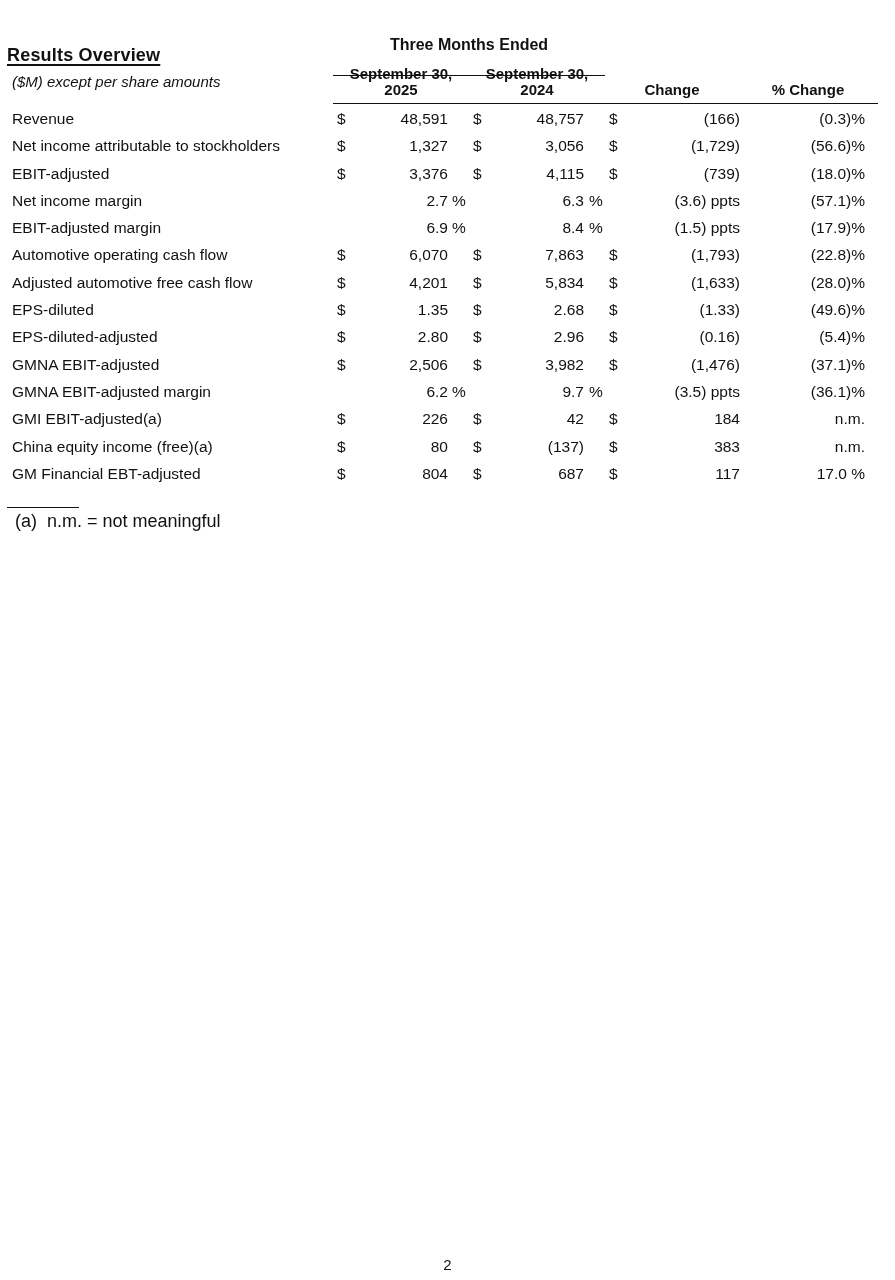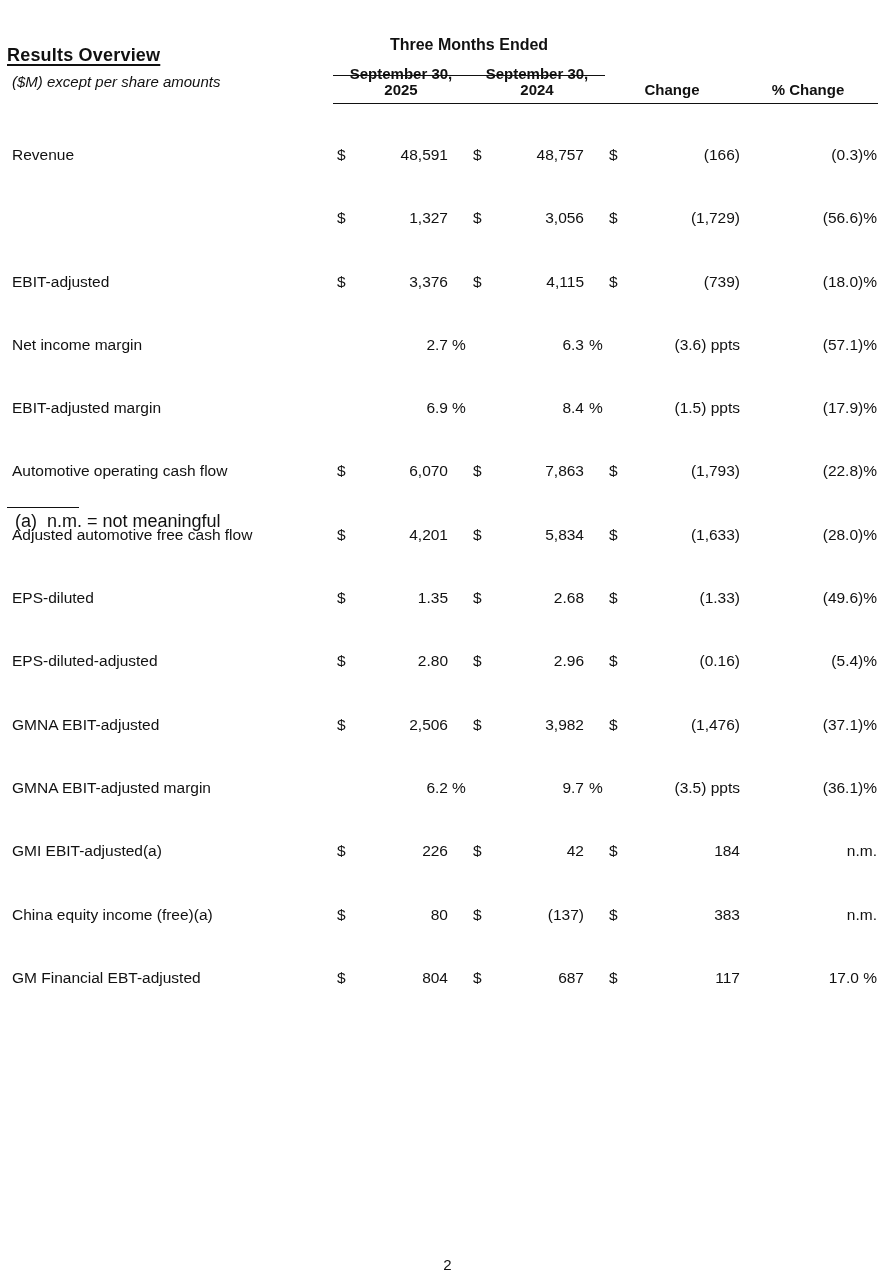--- a/index.html
+++ b/index.html
@@ -64,37 +64,36 @@
     .rows {
       position: absolute;
       left: 0;
       top: 106px;
       width: 895px;
     }
     .row {
       position: relative;
       height: 27.3px;
       font-size: 15.5px;
-      margin-top: 36px;
     }
     .row span {
       position: absolute;
       top: 4px;
       white-space: nowrap;
     }
     .lbl { left: 12px; }
     .d1 { left: 337px; }
     .v1 { right: 447px; text-align: center; }
     .p1 { left: 452px; }
     .d2 { left: 473px; }
     .v2 { right: 311px; text-align: right; }
     .p2 { left: 589px; }
     .d3 { left: 609px; }
     .v3 { right: 155px; text-align: right; }
-    .v4 { right: 18px; text-align: center; }
+    .v4 { right: 30px; text-align: center; }
     .fn-rule {
       position: absolute;
       left: 7px;
       top: 507px;
       width: 72px;
       border-top: 1px solid #111;
     }
     .fn {
       position: absolute;
       left: 15px;
@@ -145,20 +144,21 @@
       <span class="v1">48,591</span>
       <span class="p1"></span>
       <span class="d2">$</span>
       <span class="v2">48,757</span>
       <span class="p2"></span>
       <span class="d3">$</span>
       <span class="v3">(166)</span>
       <span class="v4">(0.3)%</span>
     </div>
     <div class="row">
+      <span class="lbl">Net income attributable to stockholders</span>
       <span class="d1">$</span>
       <span class="v1">1,327</span>
       <span class="p1"></span>
       <span class="d2">$</span>
       <span class="v2">3,056</span>
       <span class="p2"></span>
       <span class="d3">$</span>
       <span class="v3">(1,729)</span>
       <span class="v4">(56.6)%</span>
     </div>

